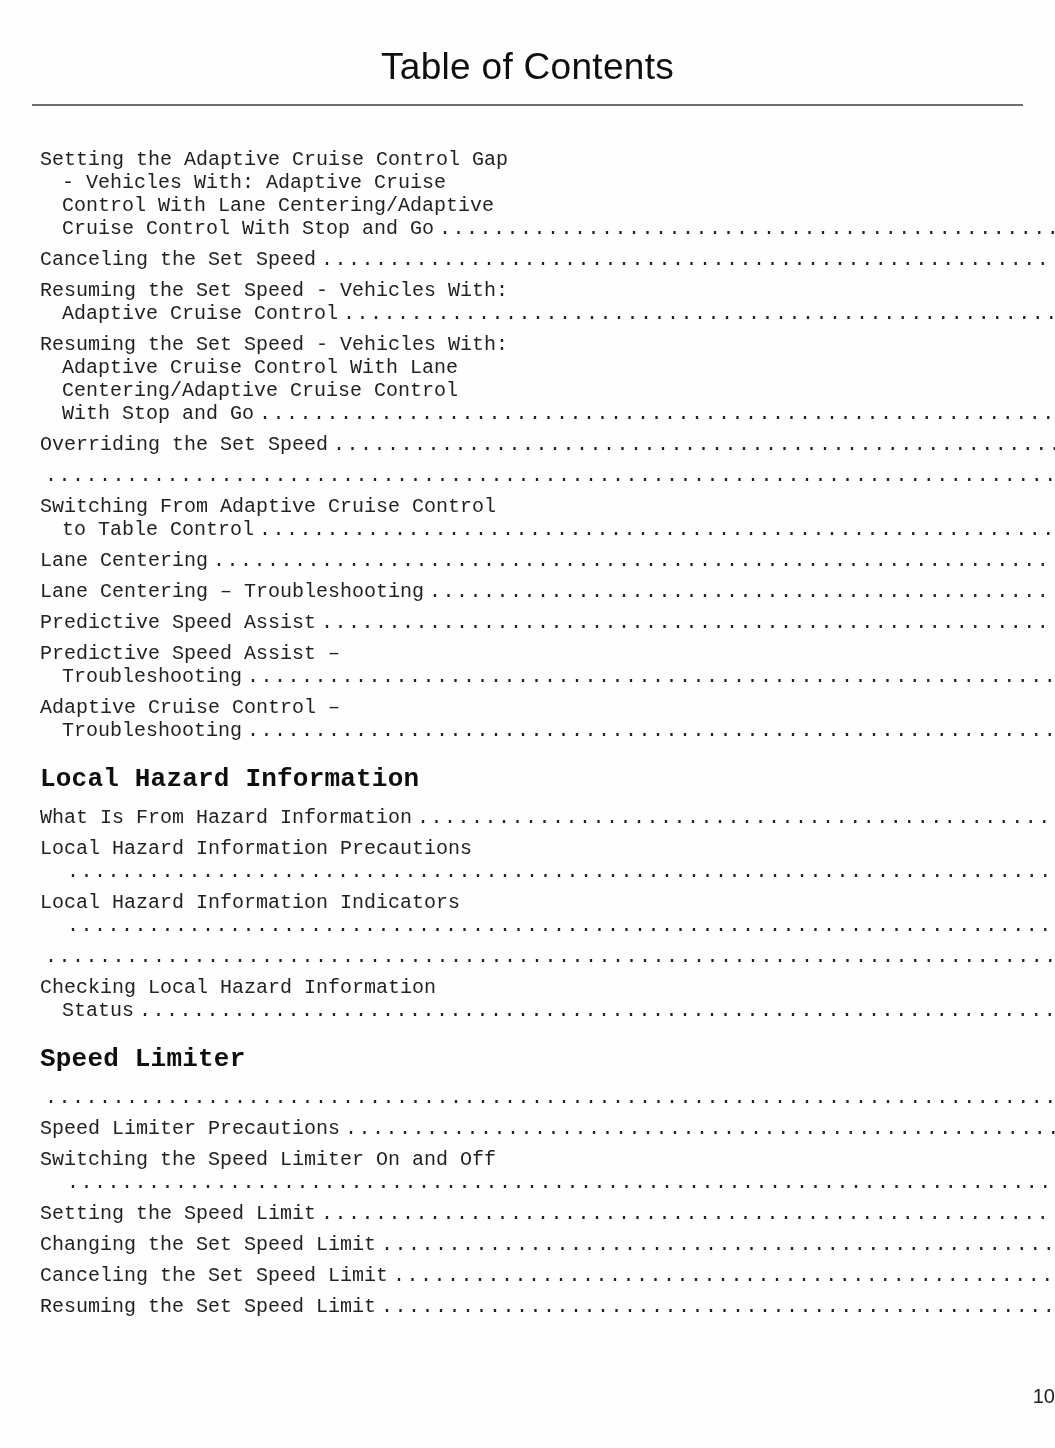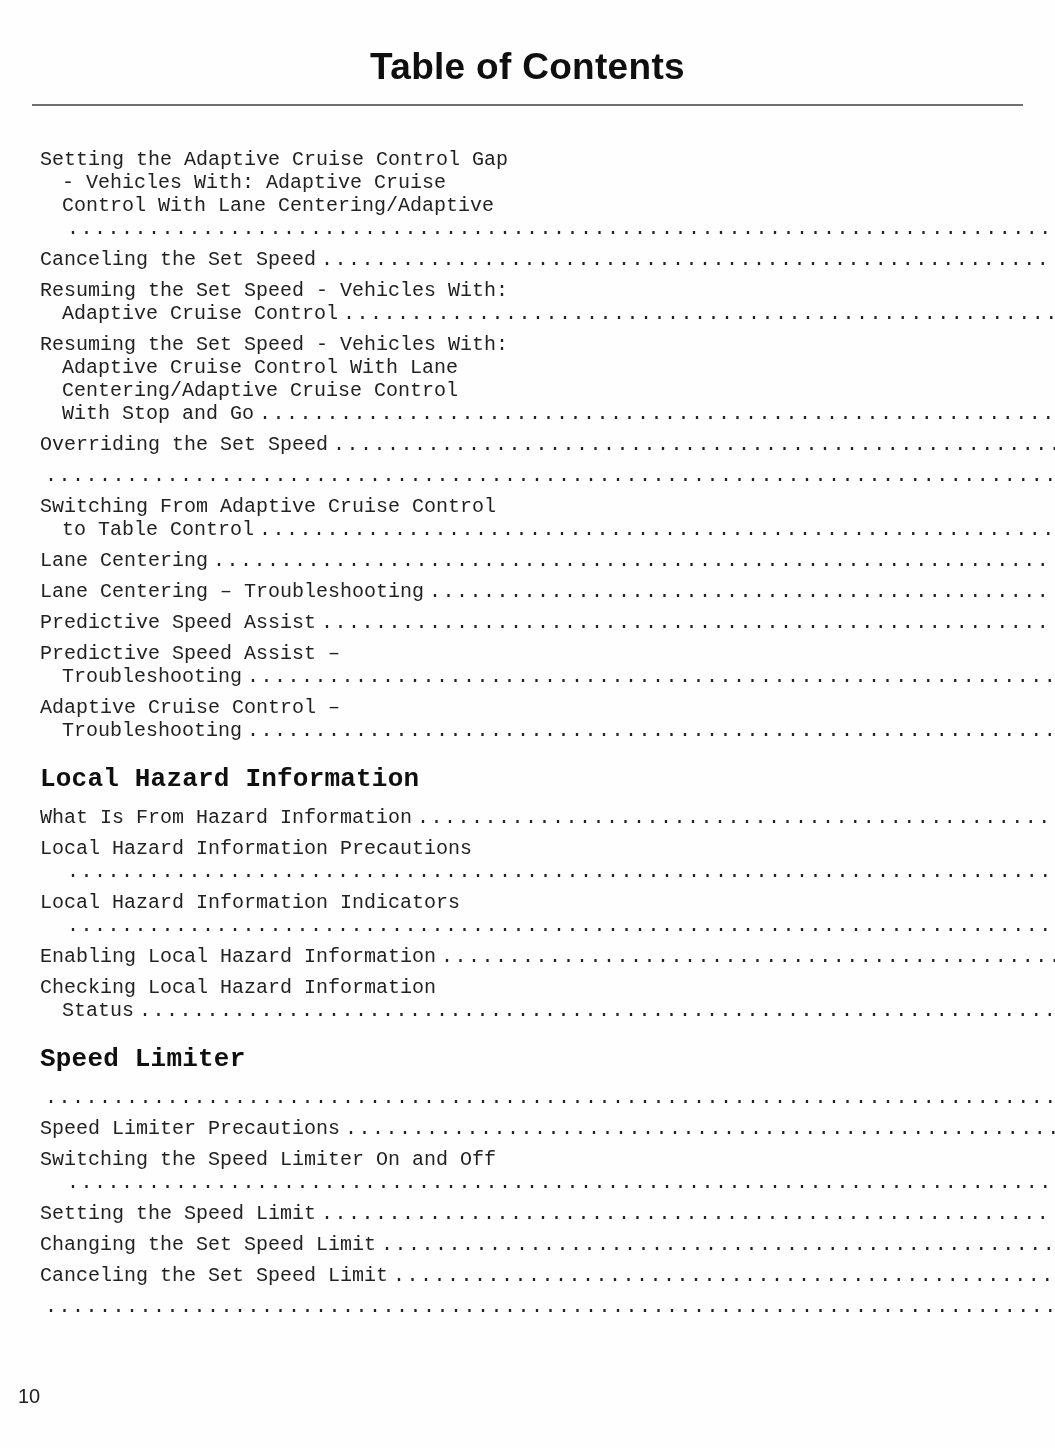--- a/index.html
+++ b/index.html
@@ -11,21 +11,21 @@
     background: #fefefe;
     position: relative;
     overflow: hidden;
     font-family: "Liberation Sans", "DejaVu Sans", sans-serif;
     color: #1d1d1d;
   }
   .title {
     padding-top: 46px;
     text-align: center;
     font-size: 37px;
-    font-weight: 700;
+    font-weight: 400;
     color: #0f0f0f;
     letter-spacing: 0.3px;
   }
   .title-rule {
     border: 0;
     border-top: 2px solid #6f6f6f;
     margin: 16px 32px 0 32px;
   }
   .columns {
     display: grid;
@@ -59,39 +59,40 @@
     margin: 0 2px 0 5px;
   }
   .dots::after {
     content: "...........................................................................................................................................................";
   }
   .footer {
     position: absolute;
     bottom: 40px;
     left: 0;
     right: 0;
-    text-align: left;
+    text-align: right;
     font-size: 20px;
     color: #222222;
     margin-left: 18px;
   }
 </style>
 </head>
 <body>
 
 <div class="page">
   <h1 class="title">Table of Contents</h1>
   <hr class="title-rule">
   <div class="columns">
     <div class="column">
         <div class="entry">
           <div class="line">Setting the Adaptive Cruise Control Gap</div>
           <div class="line cont">- Vehicles With: Adaptive Cruise</div>
           <div class="line cont">Control With Lane Centering/Adaptive</div>
           <div class="line cont last">
+            <span class="txt">Cruise Control With Stop and Go</span>
             <span class="dots"></span>
           </div>
         </div>
         <div class="entry">
           <div class="line last">
             <span class="txt">Canceling the Set Speed</span>
             <span class="dots"></span>
           </div>
         </div>
         <div class="entry">
@@ -176,21 +177,20 @@
         </div>
         <div class="entry">
           <div class="line">Local Hazard Information Indicators</div>
           <div class="line cont last">
             <span class="txt"></span>
             <span class="dots"></span>
           </div>
         </div>
         <div class="entry">
           <div class="line last">
-            <span class="txt">Enabling Local Hazard Information</span>
             <span class="dots"></span>
           </div>
         </div>
         <div class="entry">
           <div class="line">Checking Local Hazard Information</div>
           <div class="line cont last">
             <span class="txt">Status</span>
             <span class="dots"></span>
           </div>
         </div>
@@ -226,20 +226,21 @@
           </div>
         </div>
         <div class="entry">
           <div class="line last">
             <span class="txt">Canceling the Set Speed Limit</span>
             <span class="dots"></span>
           </div>
         </div>
         <div class="entry">
           <div class="line last">
+            <span class="txt">Resuming the Set Speed Limit</span>
             <span class="dots"></span>
           </div>
         </div>
       </div>
 
   </div>
   <div class="footer">10</div>
 </div>
 
 </body></html>

